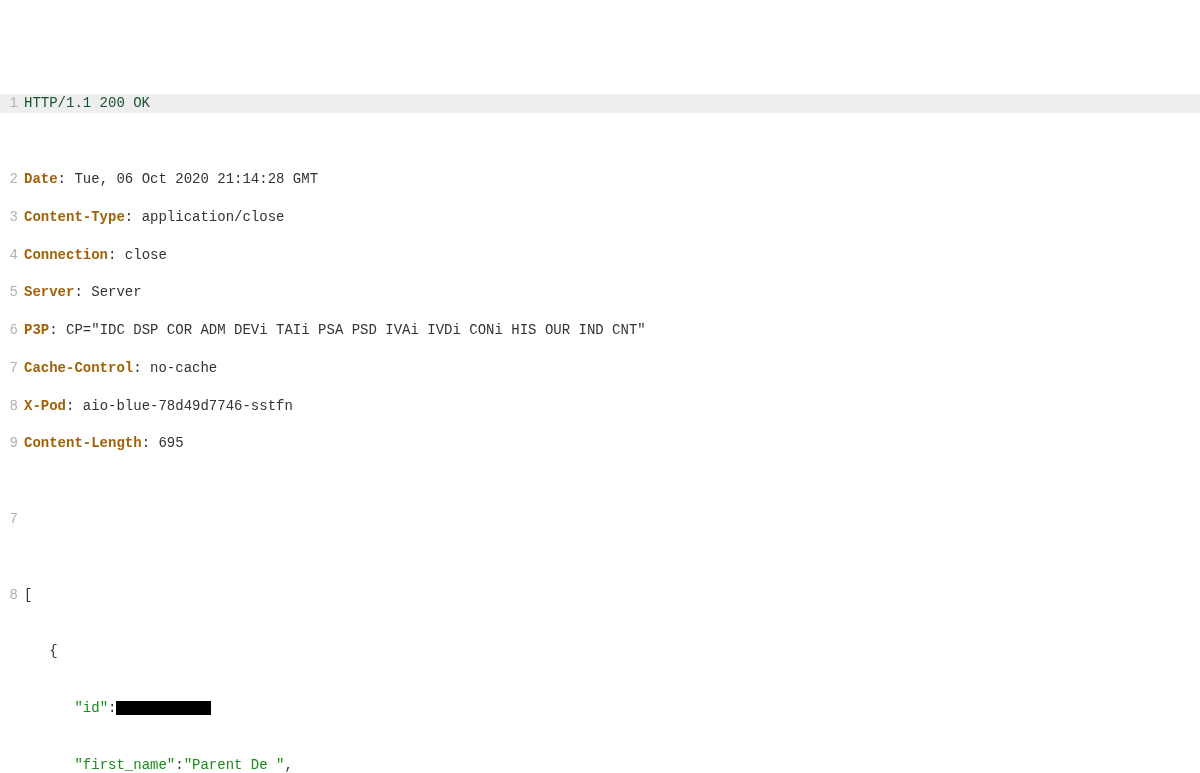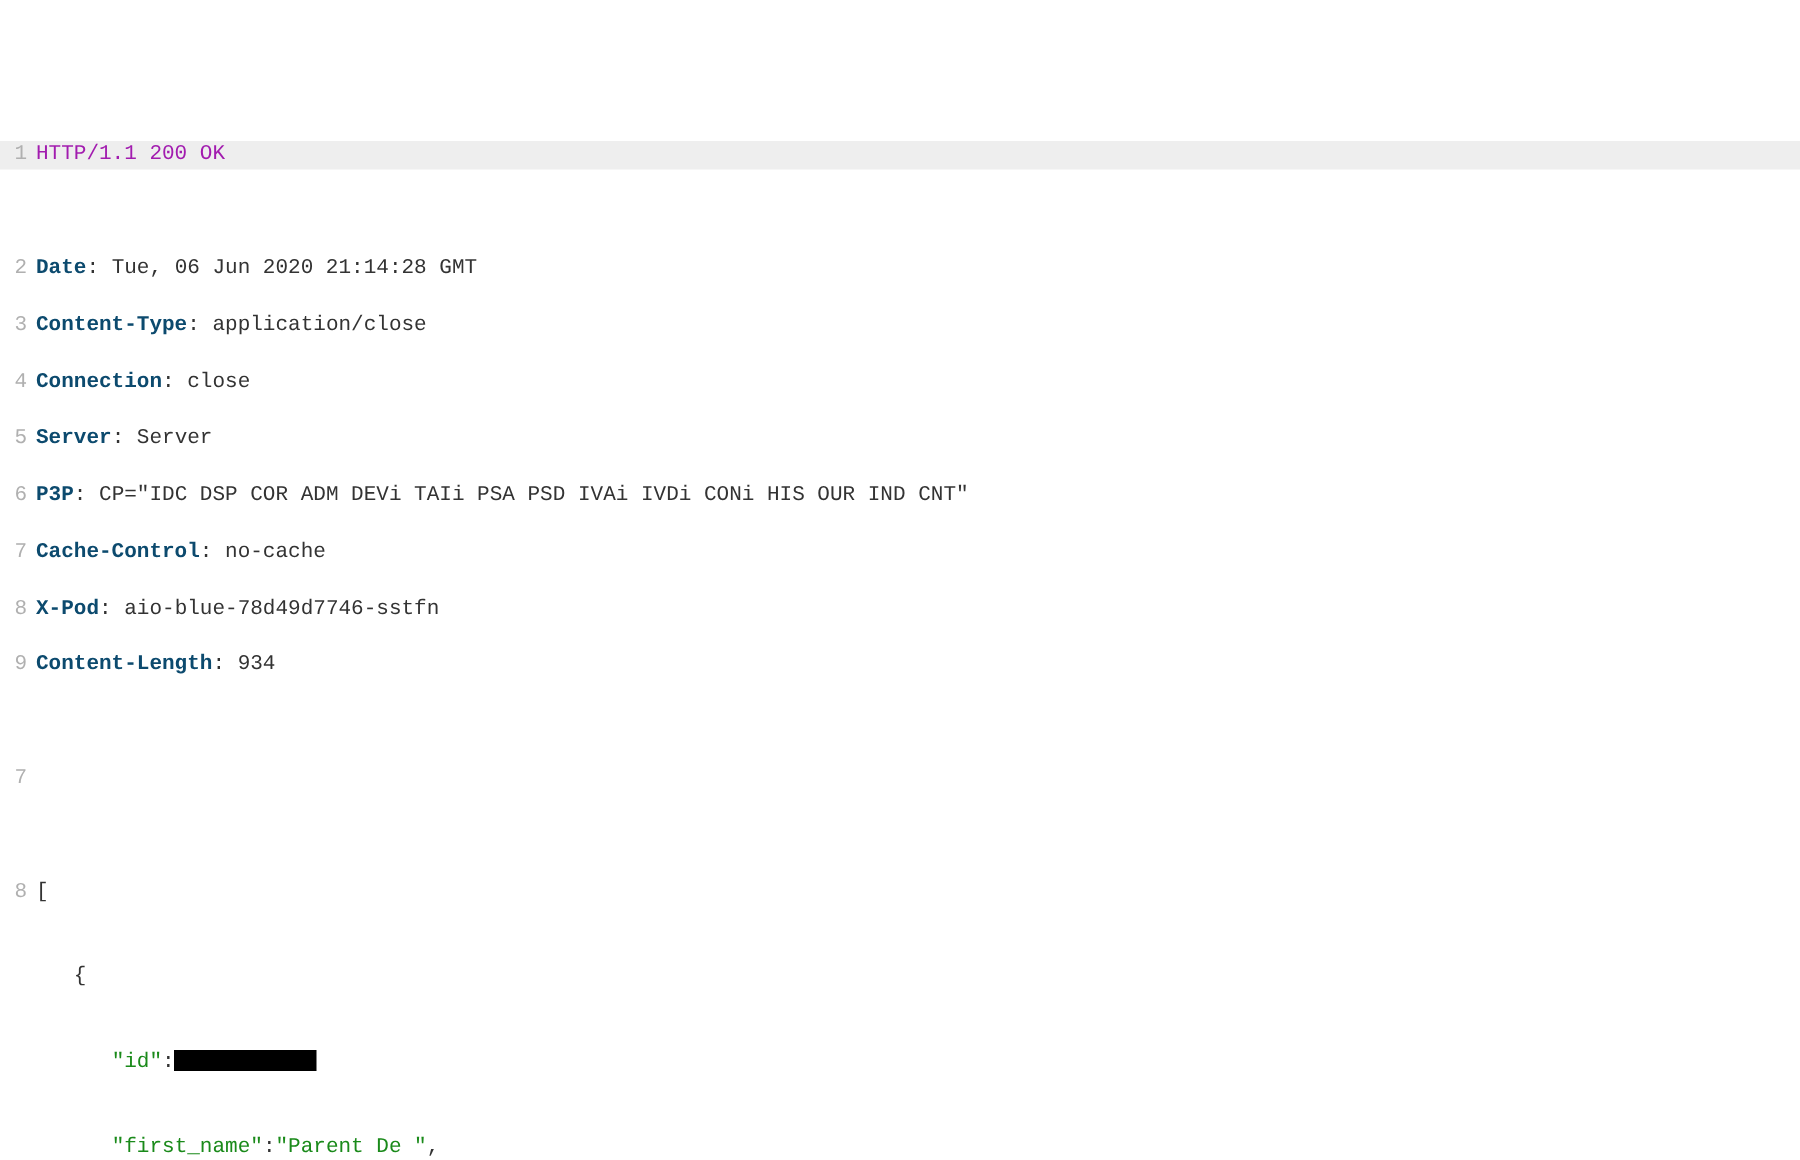--- a/index.html
+++ b/index.html
@@ -23,23 +23,23 @@
     padding-right: 6px;
     flex: 0 0 24px;
     user-select: none;
   }
   .content {
     flex: 1;
     white-space: pre-wrap;
     word-break: break-all;
   }
   .hl { background: #eeeeee; }
-  .hdr-name { color: #0c4a6e; font-weight: bold; }
+  .hdr-name { color: #a16207; font-weight: bold; }
   .hdr-val  { color: #333333; }
-  .status   { color: #a21caf; }
+  .status   { color: #14532d; }
   .json-str { color: #1a8a1a; }
   .json-key { color: #1a8a1a; }
   .json-plain { color: #333333; }
   .redact {
     display: inline-block;
     background: #000000;
     height: 14px;
     vertical-align: middle;
   }
   .r-sm  { width: 95px; }
@@ -51,21 +51,21 @@
 
 
 <div class="line hl">
   <div class="gutter">1</div>
   <div class="content"><span class="status">HTTP/1.1 200 OK</span></div>
 </div>
 
 
 <div class="line">
   <div class="gutter">2</div>
-  <div class="content"><span class="hdr-name">Date</span>: <span class="hdr-val">Tue, 06 Jun 2020 21:14:28 GMT</span></div>
+  <div class="content"><span class="hdr-name">Date</span>: <span class="hdr-val">Tue, 06 Oct 2020 21:14:28 GMT</span></div>
 </div>
 <div class="line">
   <div class="gutter">3</div>
   <div class="content"><span class="hdr-name">Content-Type</span>: <span class="hdr-val">application/close</span></div>
 </div>
 <div class="line">
   <div class="gutter">4</div>
   <div class="content"><span class="hdr-name">Connection</span>: <span class="hdr-val">close</span></div>
 </div>
 <div class="line">
@@ -79,21 +79,21 @@
 <div class="line">
   <div class="gutter">7</div>
   <div class="content"><span class="hdr-name">Cache-Control</span>: <span class="hdr-val">no-cache</span></div>
 </div>
 <div class="line">
   <div class="gutter">8</div>
   <div class="content"><span class="hdr-name">X-Pod</span>: <span class="hdr-val">aio-blue-78d49d7746-sstfn</span></div>
 </div>
 <div class="line">
   <div class="gutter">9</div>
-  <div class="content"><span class="hdr-name">Content-Length</span>: <span class="hdr-val">934</span></div>
+  <div class="content"><span class="hdr-name">Content-Length</span>: <span class="hdr-val">695</span></div>
 </div>
 
 
 <div class="line">
   <div class="gutter">7</div>
   <div class="content">&nbsp;</div>
 </div>
 
 
 <div class="line">

